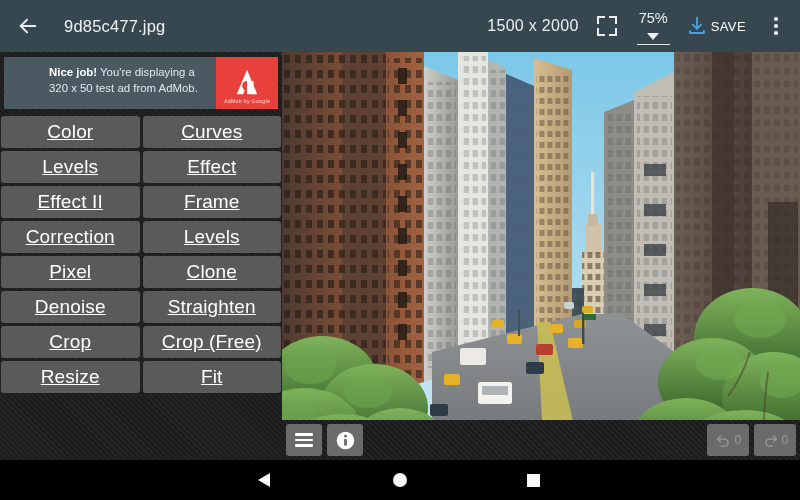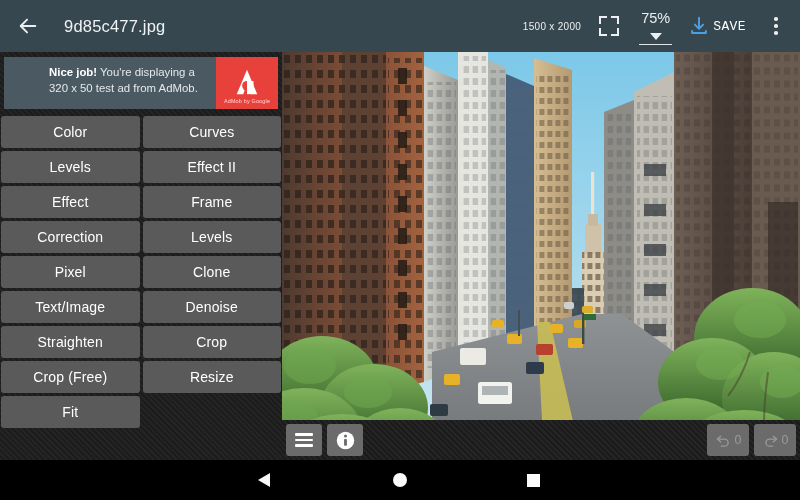--- a/index.html
+++ b/index.html
@@ -21,42 +21,42 @@
     width:56px; height:52px; display:flex; align-items:center; justify-content:center;
   }
   .back-arrow { width:22px; height:22px; display:block; }
   .file-title {
     color:#f0f2f3; font-size:16.5px; letter-spacing:.2px;
     margin-left:8px; white-space:nowrap;
   }
   .topbar-right {
     margin-left:auto; display:flex; align-items:center; height:52px; padding-right:6px;
   }
-  .dims { color:#eceff1; font-size:10px; letter-spacing:.3px; margin-right:18px; }
+  .dims { color:#eceff1; font-size:16px; letter-spacing:.3px; margin-right:18px; }
   .fs-icon { width:20px; height:20px; margin-right:20px; position:relative; display:block; }
   .fs-icon i {
     position:absolute; width:8px; height:8px; border:2.2px solid #eceff1;
   }
   .fs-icon i.tl { left:0; top:0; border-right:none; border-bottom:none; }
   .fs-icon i.tr { right:0; top:0; border-left:none; border-bottom:none; }
   .fs-icon i.bl { left:0; bottom:0; border-right:none; border-top:none; }
   .fs-icon i.br { right:0; bottom:0; border-left:none; border-top:none; }
 
   .zoom-select {
     display:flex; align-items:center; gap:7px;
     border-bottom:1.6px solid #dfe3e5; padding:2px 2px 4px 2px; margin-right:16px;flex-direction:column;
   }
   .zoom-val { color:#eceff1; font-size:14.5px; }
   .caret {
     width:0;height:0;border-left:6px solid transparent;border-right:6px solid transparent;
     border-top:7px solid #eceff1;
   }
   .save-group { display:flex; align-items:center; gap:3px; margin-right:16px; }
   .dl-icon { width:22px; height:22px; display:block; }
-  .save-label { color:#fff; font-size:13px; letter-spacing:.4px;font-family:Liberation Mono, monospace; }
+  .save-label { color:#fff; font-size:13px; letter-spacing:.4px; }
   .kebab { width:28px; height:32px; display:flex; flex-direction:column;
            align-items:center; justify-content:center; gap:3.5px; margin-right:4px; }
   .kebab span { width:3.6px; height:3.6px; border-radius:50%; background:#eceff1; display:block; }
 
   
   .left-panel {
     position:absolute; left:0; top:52px; width:282px; height:408px;
     background:#1c1c1c;
     background-image: repeating-linear-gradient(45deg,
        rgba(255,255,255,.035) 0 2px, rgba(0,0,0,0) 2px 4px);
@@ -77,24 +77,24 @@
   }
   .admob-mark { width:30px; height:28px; display:block; margin-bottom:2px; }
   .ad-logo-cap { color:#ffd8d6; font-size:5.4px; letter-spacing:.2px; position:absolute; bottom:5px; }
 
   .btn-grid {
     position:absolute; left:0; top:64px; width:282px;
     display:grid; grid-template-columns:1fr 1fr; gap:3px 3px; padding:0 1px;
   }
   .tool-btn {
     height:32px; background:#5a5a5a; border-radius:3px;
-    color:#ffffff; font-size:14px; letter-spacing:.15px;
+    color:#ffffff; font-size:19px; letter-spacing:.15px;
     display:flex; align-items:center; justify-content:center;
     border:none; font-family:"Liberation Sans", sans-serif;
-    cursor:pointer; user-select:none;
+    cursor:pointer; user-select:none;text-decoration:underline;
   }
 
   
   .photo-area {
     position:absolute; left:282px; top:52px; width:518px; height:408px;
     overflow:hidden; background:#2a2a2a;
   }
   .photo { position:absolute; inset:0; }
 
   
@@ -199,28 +199,27 @@
           <rect x="16" y="14" width="7" height="14" fill="#ffffff"></rect>
         </svg>
         <div class="ad-logo-cap">AdMob by Google</div>
       </div>
     </div>
 
     <div class="btn-grid">
       <button class="tool-btn">Color</button>
       <button class="tool-btn">Curves</button>
       <button class="tool-btn">Levels</button>
+      <button class="tool-btn">Effect</button>
       <button class="tool-btn">Effect II</button>
-      <button class="tool-btn">Effect</button>
       <button class="tool-btn">Frame</button>
       <button class="tool-btn">Correction</button>
       <button class="tool-btn">Levels</button>
       <button class="tool-btn">Pixel</button>
       <button class="tool-btn">Clone</button>
-      <button class="tool-btn">Text/Image</button>
       <button class="tool-btn">Denoise</button>
       <button class="tool-btn">Straighten</button>
       <button class="tool-btn">Crop</button>
       <button class="tool-btn">Crop (Free)</button>
       <button class="tool-btn">Resize</button>
       <button class="tool-btn">Fit</button>
     </div>
   </div>
 
   <div class="photo-area">

